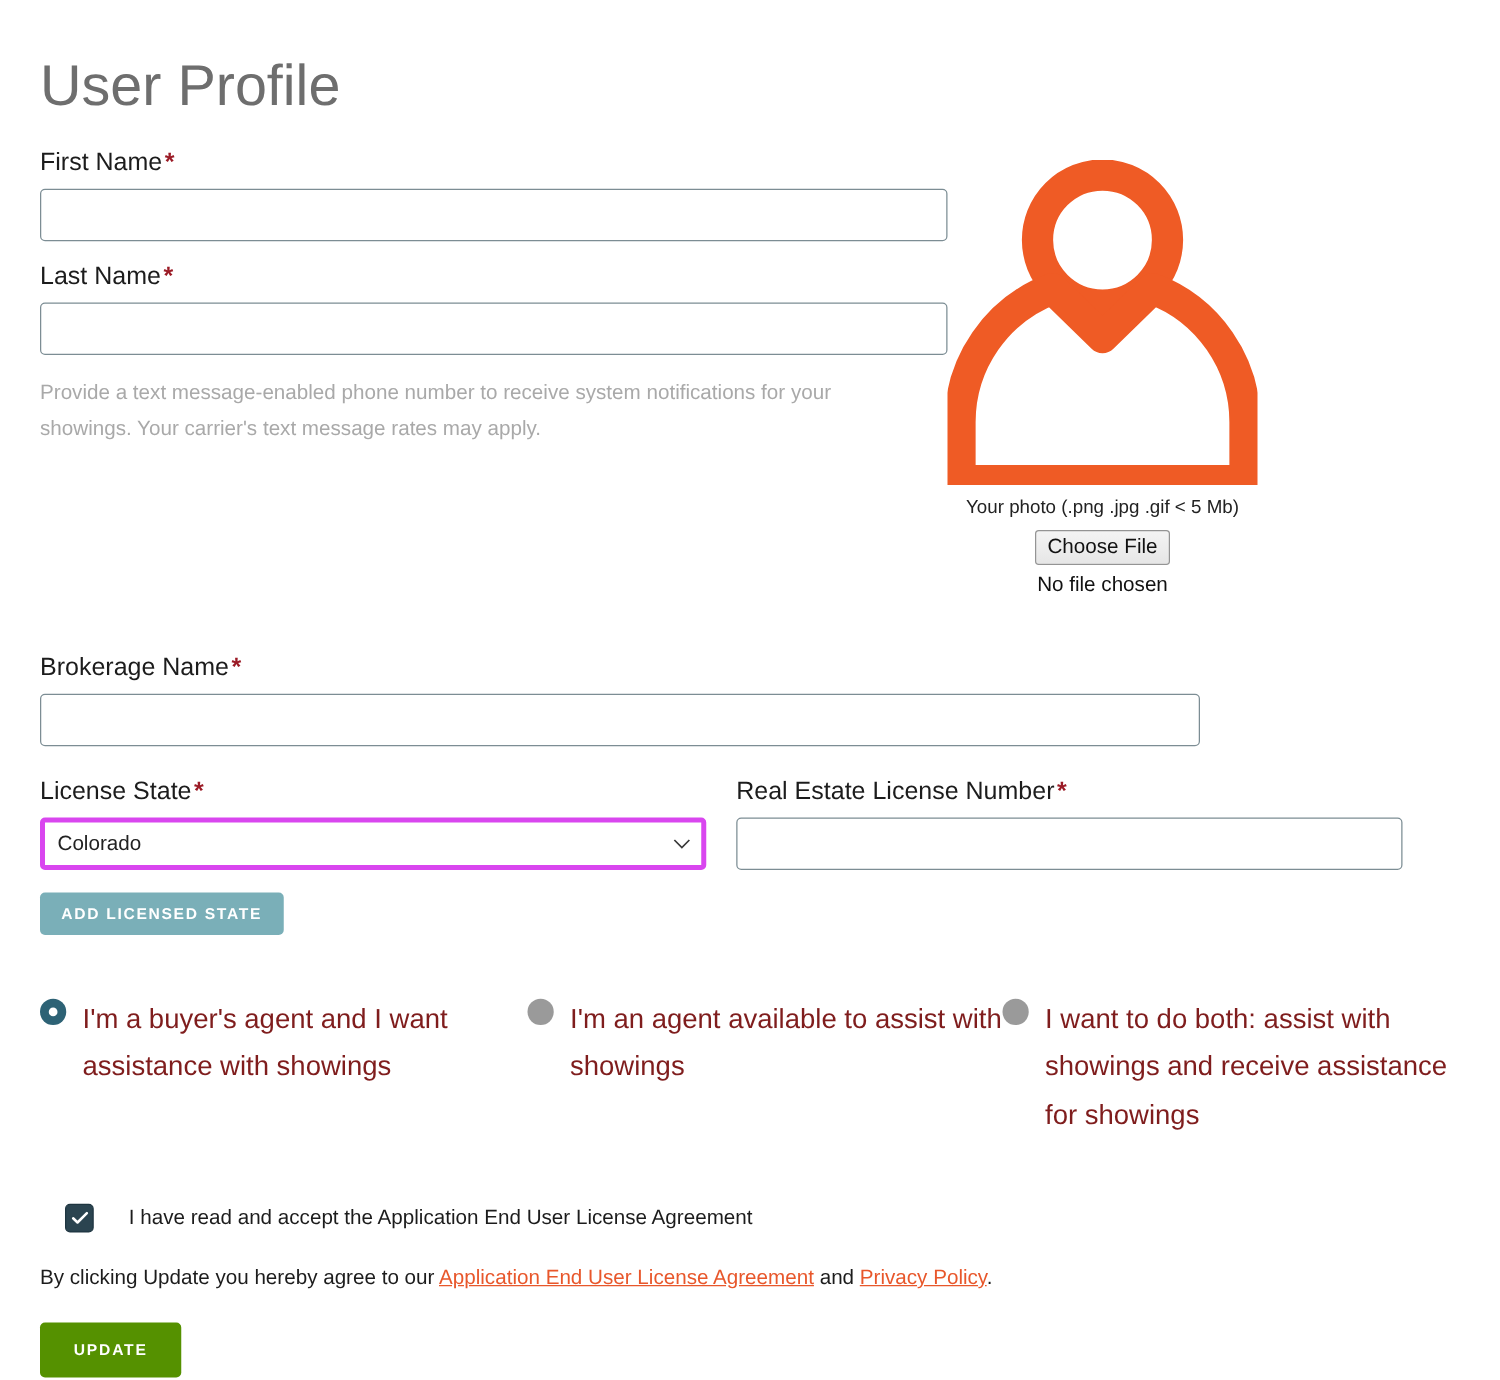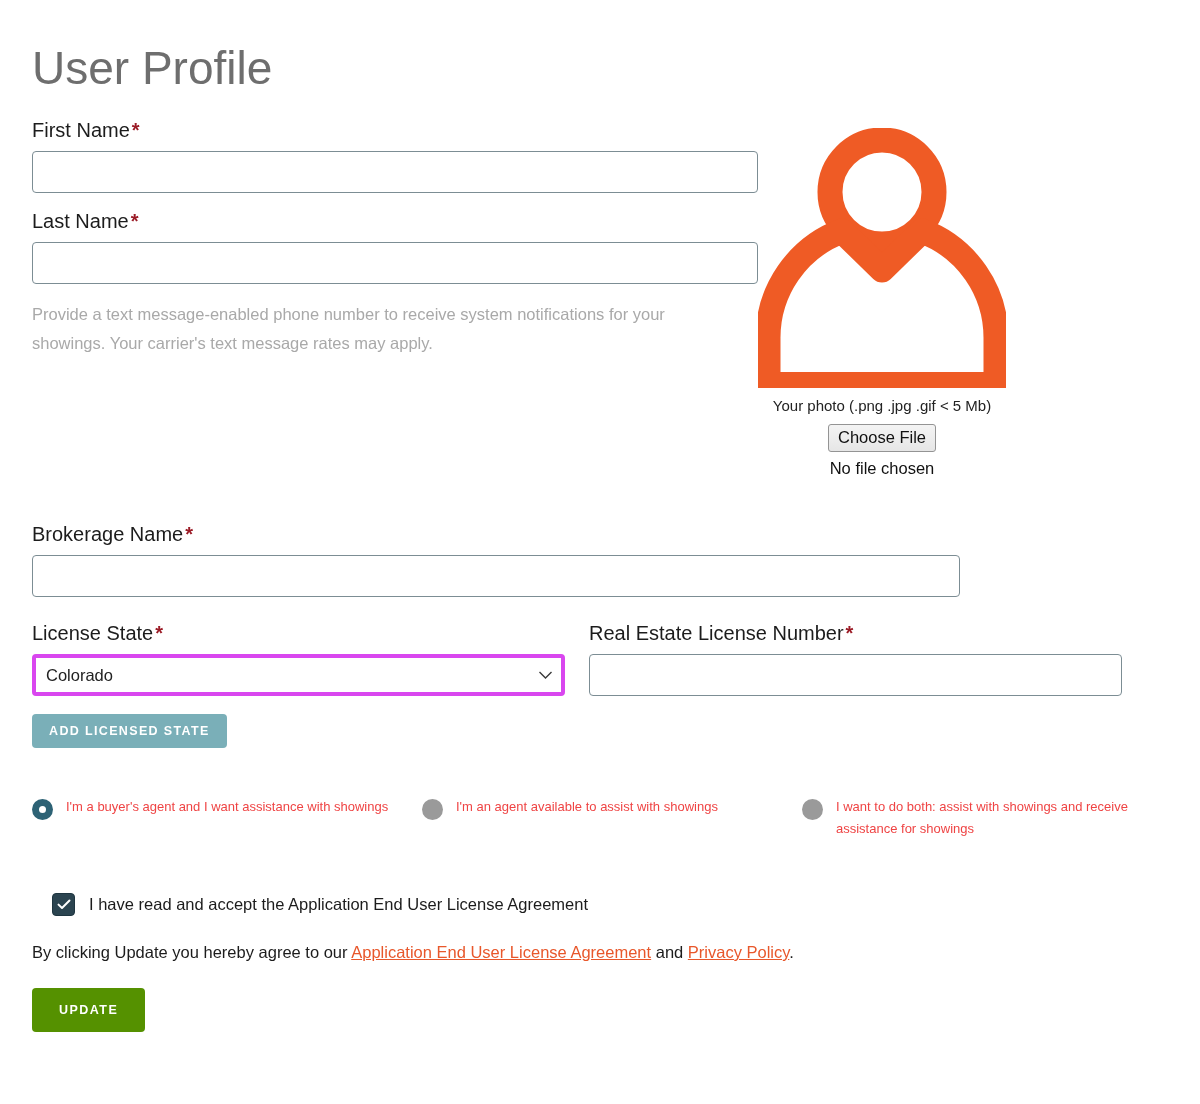--- a/index.html
+++ b/index.html
@@ -200,30 +200,30 @@
   .radio-dot.off { background: #9a9a9a; }
   .radio-dot.on  { background: #2d6275; }
   .radio-dot.on::after {
     content: "";
     width: 7px;
     height: 7px;
     border-radius: 50%;
     background: #ffffff;
   }
   .radio-text {
-    font-size: 13px;
-    color: #ef4444;
+    font-size: 22px;
+    color: #7f1d1d;
     line-height: 1.75;
   }
 
   
   .check-row {
     display: flex;
     align-items: center;
-    gap: 14px;
+    gap: 28px;
     margin-top: 52px;
     cursor: pointer;
     padding-left: 20px;
   }
   .check-box {
     flex: 0 0 auto;
     width: 23px;
     height: 23px;
     border-radius: 4px;
     background: #2b4450;

